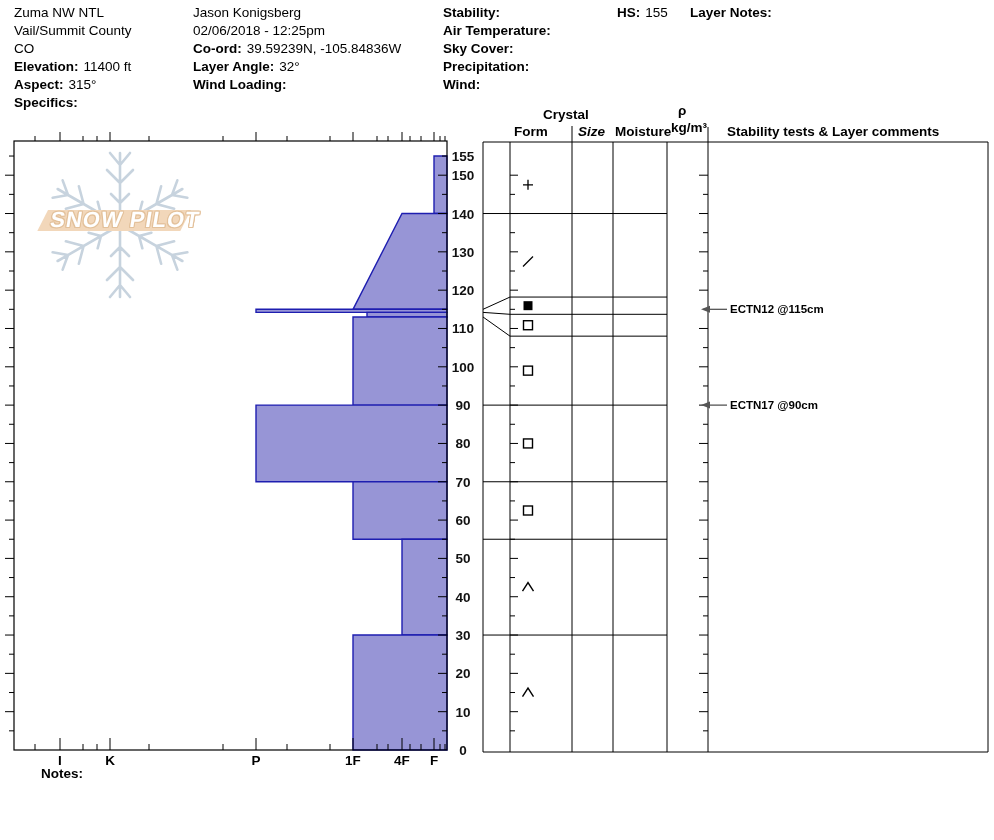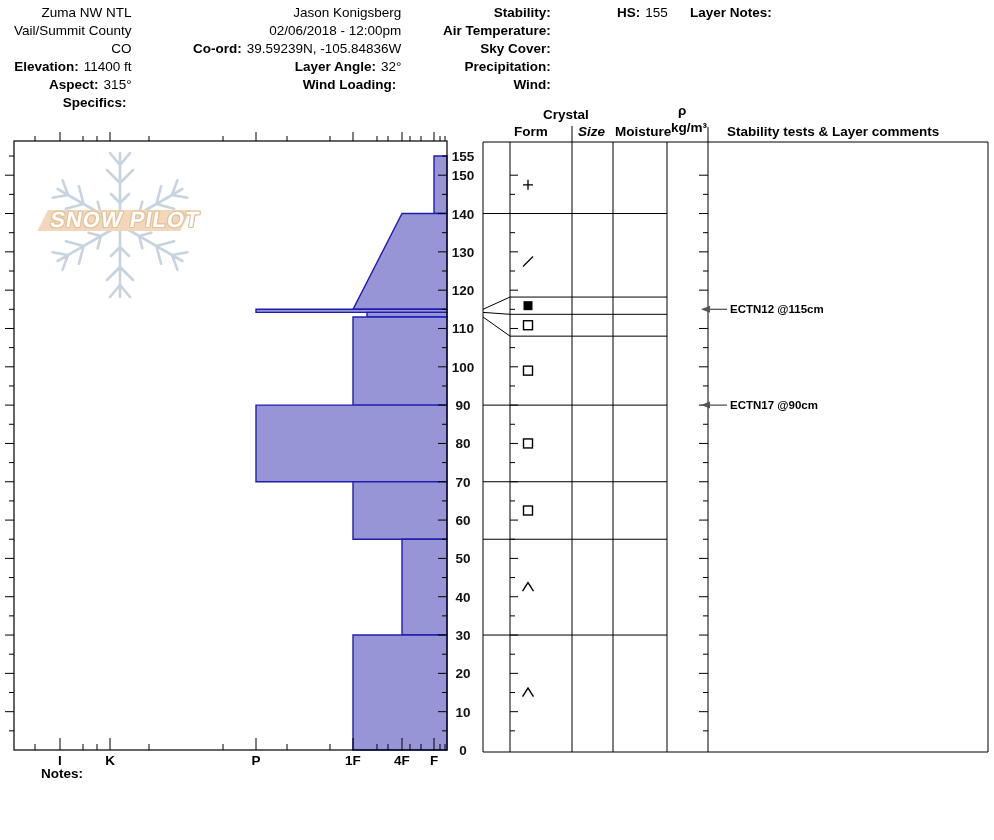--- a/index.html
+++ b/index.html
@@ -2,21 +2,21 @@
 <html><head>
 <meta charset="utf-8">
 <style>
   * { margin:0; padding:0; box-sizing:border-box; }
   html,body { background:#fff; }
   .page {
     position:relative; width:994px; height:840px; background:#fff; overflow:hidden;
     font-family:"Liberation Sans", sans-serif; color:#000;
   }
   .abs { position:absolute; }
-  .hblock { font-size:13.5px; line-height:18px; white-space:nowrap; z-index:3;text-align:right; }
+  .hblock { font-size:13.5px; line-height:18px; white-space:nowrap; z-index:3; }
   .b { font-weight:bold; }
   .v { padding-left:5px; }
   .colhead { position:absolute; font-size:13.5px; font-weight:bold; white-space:nowrap; z-index:3;text-align:center; }
   #gfx { position:absolute; left:0; top:0; z-index:2; }
   .watermark { position:absolute; z-index:1; }
   .wm-band {
     position:absolute; left:48px; top:210px; width:143px; height:21px;
     background:#f2d7ba; transform:skewX(-27deg); transform-origin:top left; z-index:1;
   }
   .wm-text {
@@ -318,21 +318,21 @@
     <div>Zuma NW NTL</div>
     <div>Vail/Summit County</div>
     <div>CO</div>
     <div><span class="b">Elevation:</span><span class="v">11400 ft</span></div>
     <div><span class="b">Aspect:</span><span class="v">315°</span></div>
     <div><span class="b">Specifics:</span><span class="v"></span></div>
   </div>
 
   <div class="hblock abs" style="left:193px; top:4px;">
     <div>Jason Konigsberg</div>
-    <div>02/06/2018 - 12:00pm</div>
+    <div>02/06/2018 - 12:25pm</div>
     <div><span class="b">Co-ord:</span><span class="v">39.59239N, -105.84836W</span></div>
     <div><span class="b">Layer Angle:</span><span class="v">32°</span></div>
     <div><span class="b">Wind Loading:</span><span class="v"></span></div>
   </div>
 
   <div class="hblock abs" style="left:443px; top:4px;">
     <div><span class="b">Stability:</span><span class="v"></span></div>
     <div><span class="b">Air Temperature:</span><span class="v"></span></div>
     <div><span class="b">Sky Cover:</span><span class="v"></span></div>
     <div><span class="b">Precipitation:</span><span class="v"></span></div>

